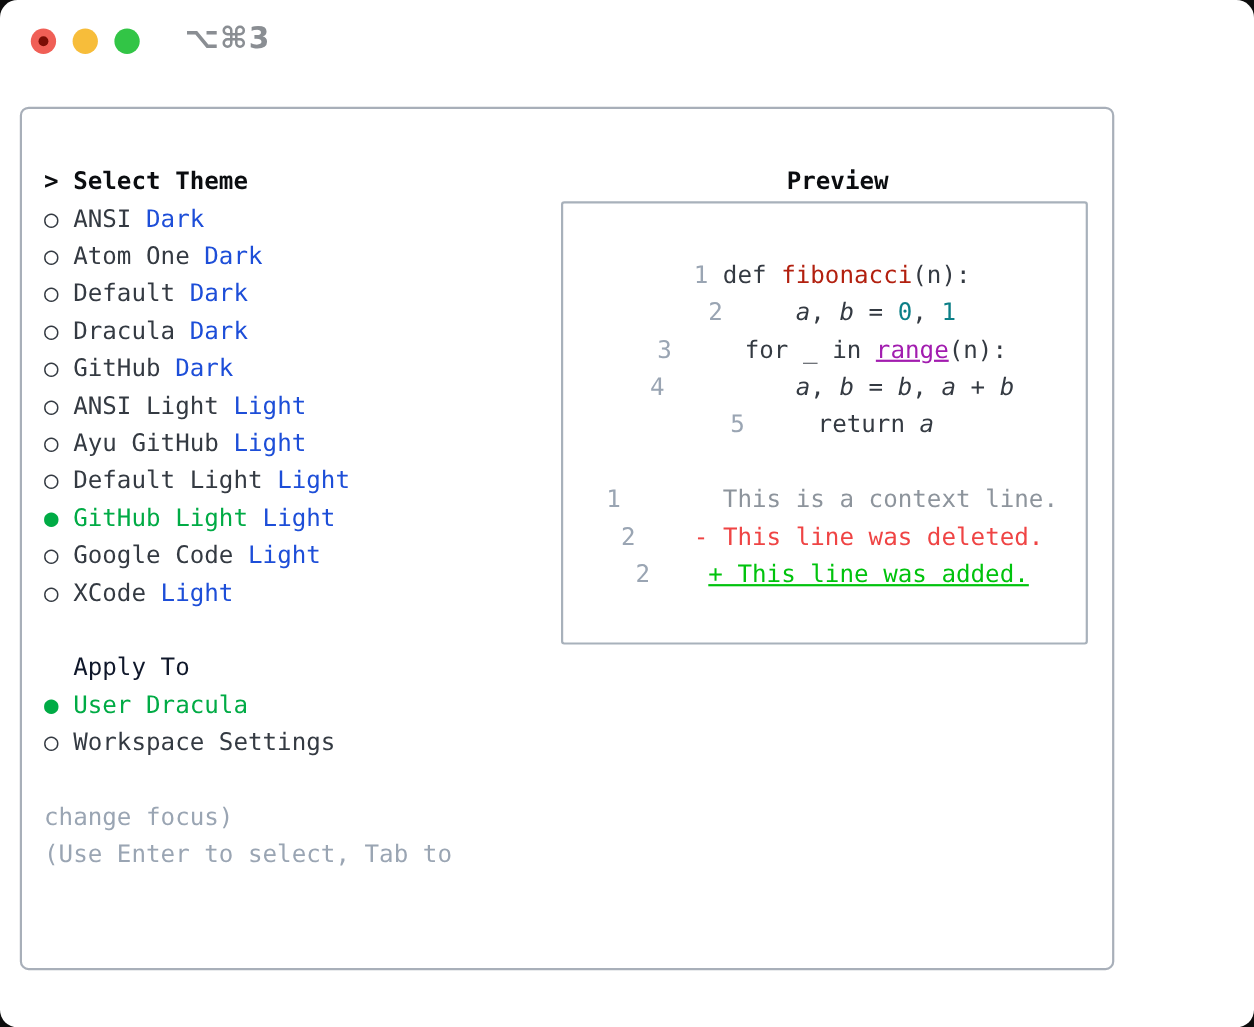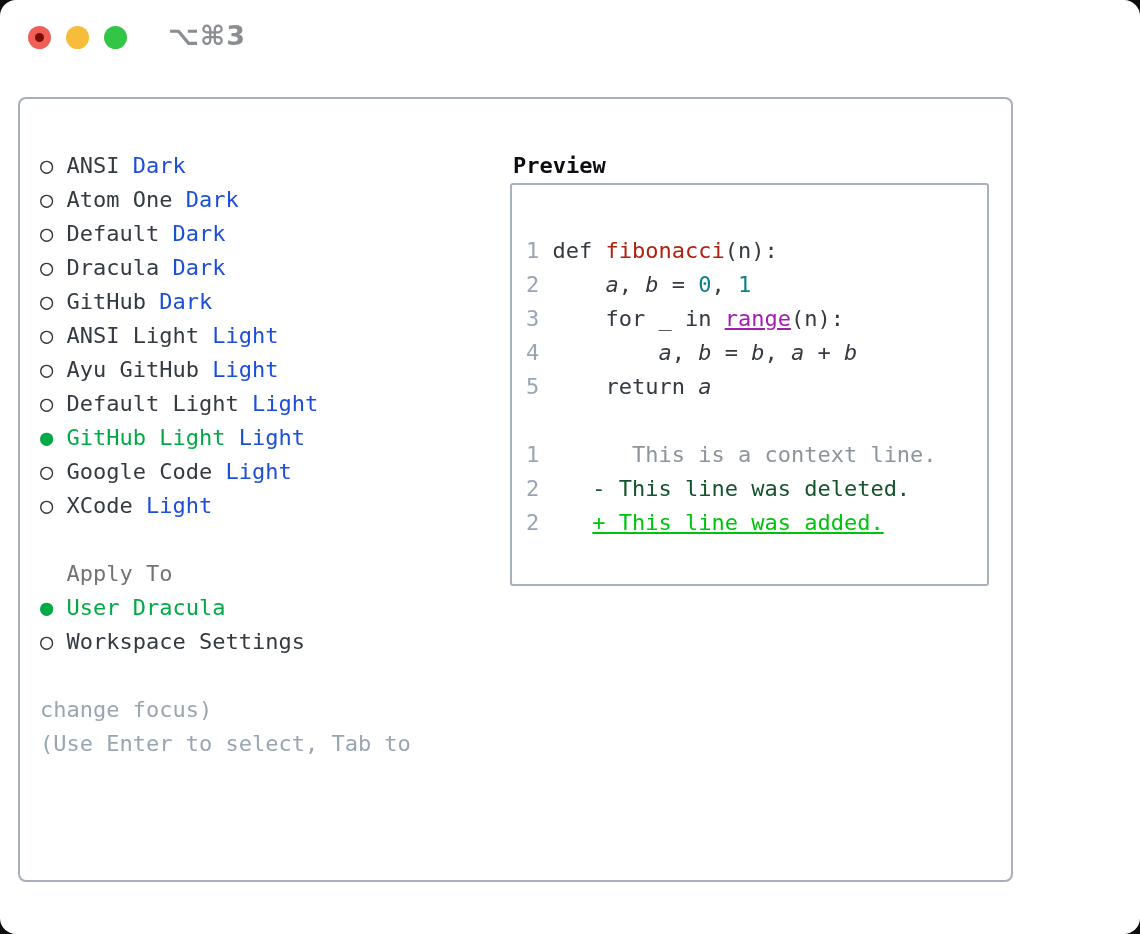--- a/index.html
+++ b/index.html
@@ -21,38 +21,38 @@
     font-family:"DejaVu Sans",sans-serif;
     font-size:27px;font-weight:700;color:#8a8e93;letter-spacing:1px;
   }
   
   .panel{
     position:absolute;left:18px;top:97px;width:995px;height:785px;
     border:2px solid #a8afb9;border-radius:8px;box-sizing:border-box;
     background:#ffffff;
   }
   .left-col{position:absolute;left:20px;top:50px;width:445px;}
-  .right-col{position:absolute;left:475px;top:50px;width:515px;}
+  .right-col{position:absolute;left:475px;top:50px;width:515px;text-align:center;}
   .preview-title{margin-left:18px;line-height:34px;font-size:22px;font-weight:bold;color:#0b0d10;}
   .preview-box{
     margin-top:0;margin-left:15px;width:479px;height:403px;
     border:2px solid #a8b1bb;border-radius:3px;box-sizing:border-box;
     padding:15px 0 0 14px;overflow:hidden;background:#ffffff;
   }
   .line{white-space:pre;line-height:34px;font-size:22px;height:34px;}
   
   .c-header{color:#0b0d10;font-weight:bold;}
-  .c-label{color:#737373;}
+  .c-label{color:#0f172a;}
   .c-fg{color:#343a42;}
   .c-muted{color:#1d4ed8;}
   .c-green{color:#00ab45;}
   .c-hint{color:#9aa5b3;}
   .c-num{color:#9aa5b3;}
   .c-ctx{color:#8d949c;}
-  .c-del{color:#14532d;}
+  .c-del{color:#ef4444;}
   .c-add{color:#00c30d;text-decoration:underline;}
   .c-func{color:#b2200f;}
   .c-builtin{color:#a21caf;text-decoration:underline;}
   .c-numlit{color:#0c7f87;}
   .c-var{color:#343a42;font-style:italic;}
 </style>
 </head>
 <body>
 
 <div class="window">
@@ -62,20 +62,21 @@
           <span class="dot"></span>
         </span>
       <span class="light min"></span>
       <span class="light max"></span>
     </div>
     <span class="shortcut">⌥⌘3</span>
   </div>
 
   <div class="panel">
     <div class="left-col" id="left-lines">
+        <div class="line"><span class="c-header">&gt; </span><span class="c-header">Select Theme</span></div>
         <div class="line"><span class="c-fg">○ </span><span class="c-fg">ANSI </span><span class="c-muted">Dark</span></div>
         <div class="line"><span class="c-fg">○ </span><span class="c-fg">Atom One </span><span class="c-muted">Dark</span></div>
         <div class="line"><span class="c-fg">○ </span><span class="c-fg">Default </span><span class="c-muted">Dark</span></div>
         <div class="line"><span class="c-fg">○ </span><span class="c-fg">Dracula </span><span class="c-muted">Dark</span></div>
         <div class="line"><span class="c-fg">○ </span><span class="c-fg">GitHub </span><span class="c-muted">Dark</span></div>
         <div class="line"><span class="c-fg">○ </span><span class="c-fg">ANSI Light </span><span class="c-muted">Light</span></div>
         <div class="line"><span class="c-fg">○ </span><span class="c-fg">Ayu GitHub </span><span class="c-muted">Light</span></div>
         <div class="line"><span class="c-fg">○ </span><span class="c-fg">Default Light </span><span class="c-muted">Light</span></div>
         <div class="line"><span class="c-green">● </span><span class="c-green">GitHub Light </span><span class="c-muted">Light</span></div>
         <div class="line"><span class="c-fg">○ </span><span class="c-fg">Google Code </span><span class="c-muted">Light</span></div>

